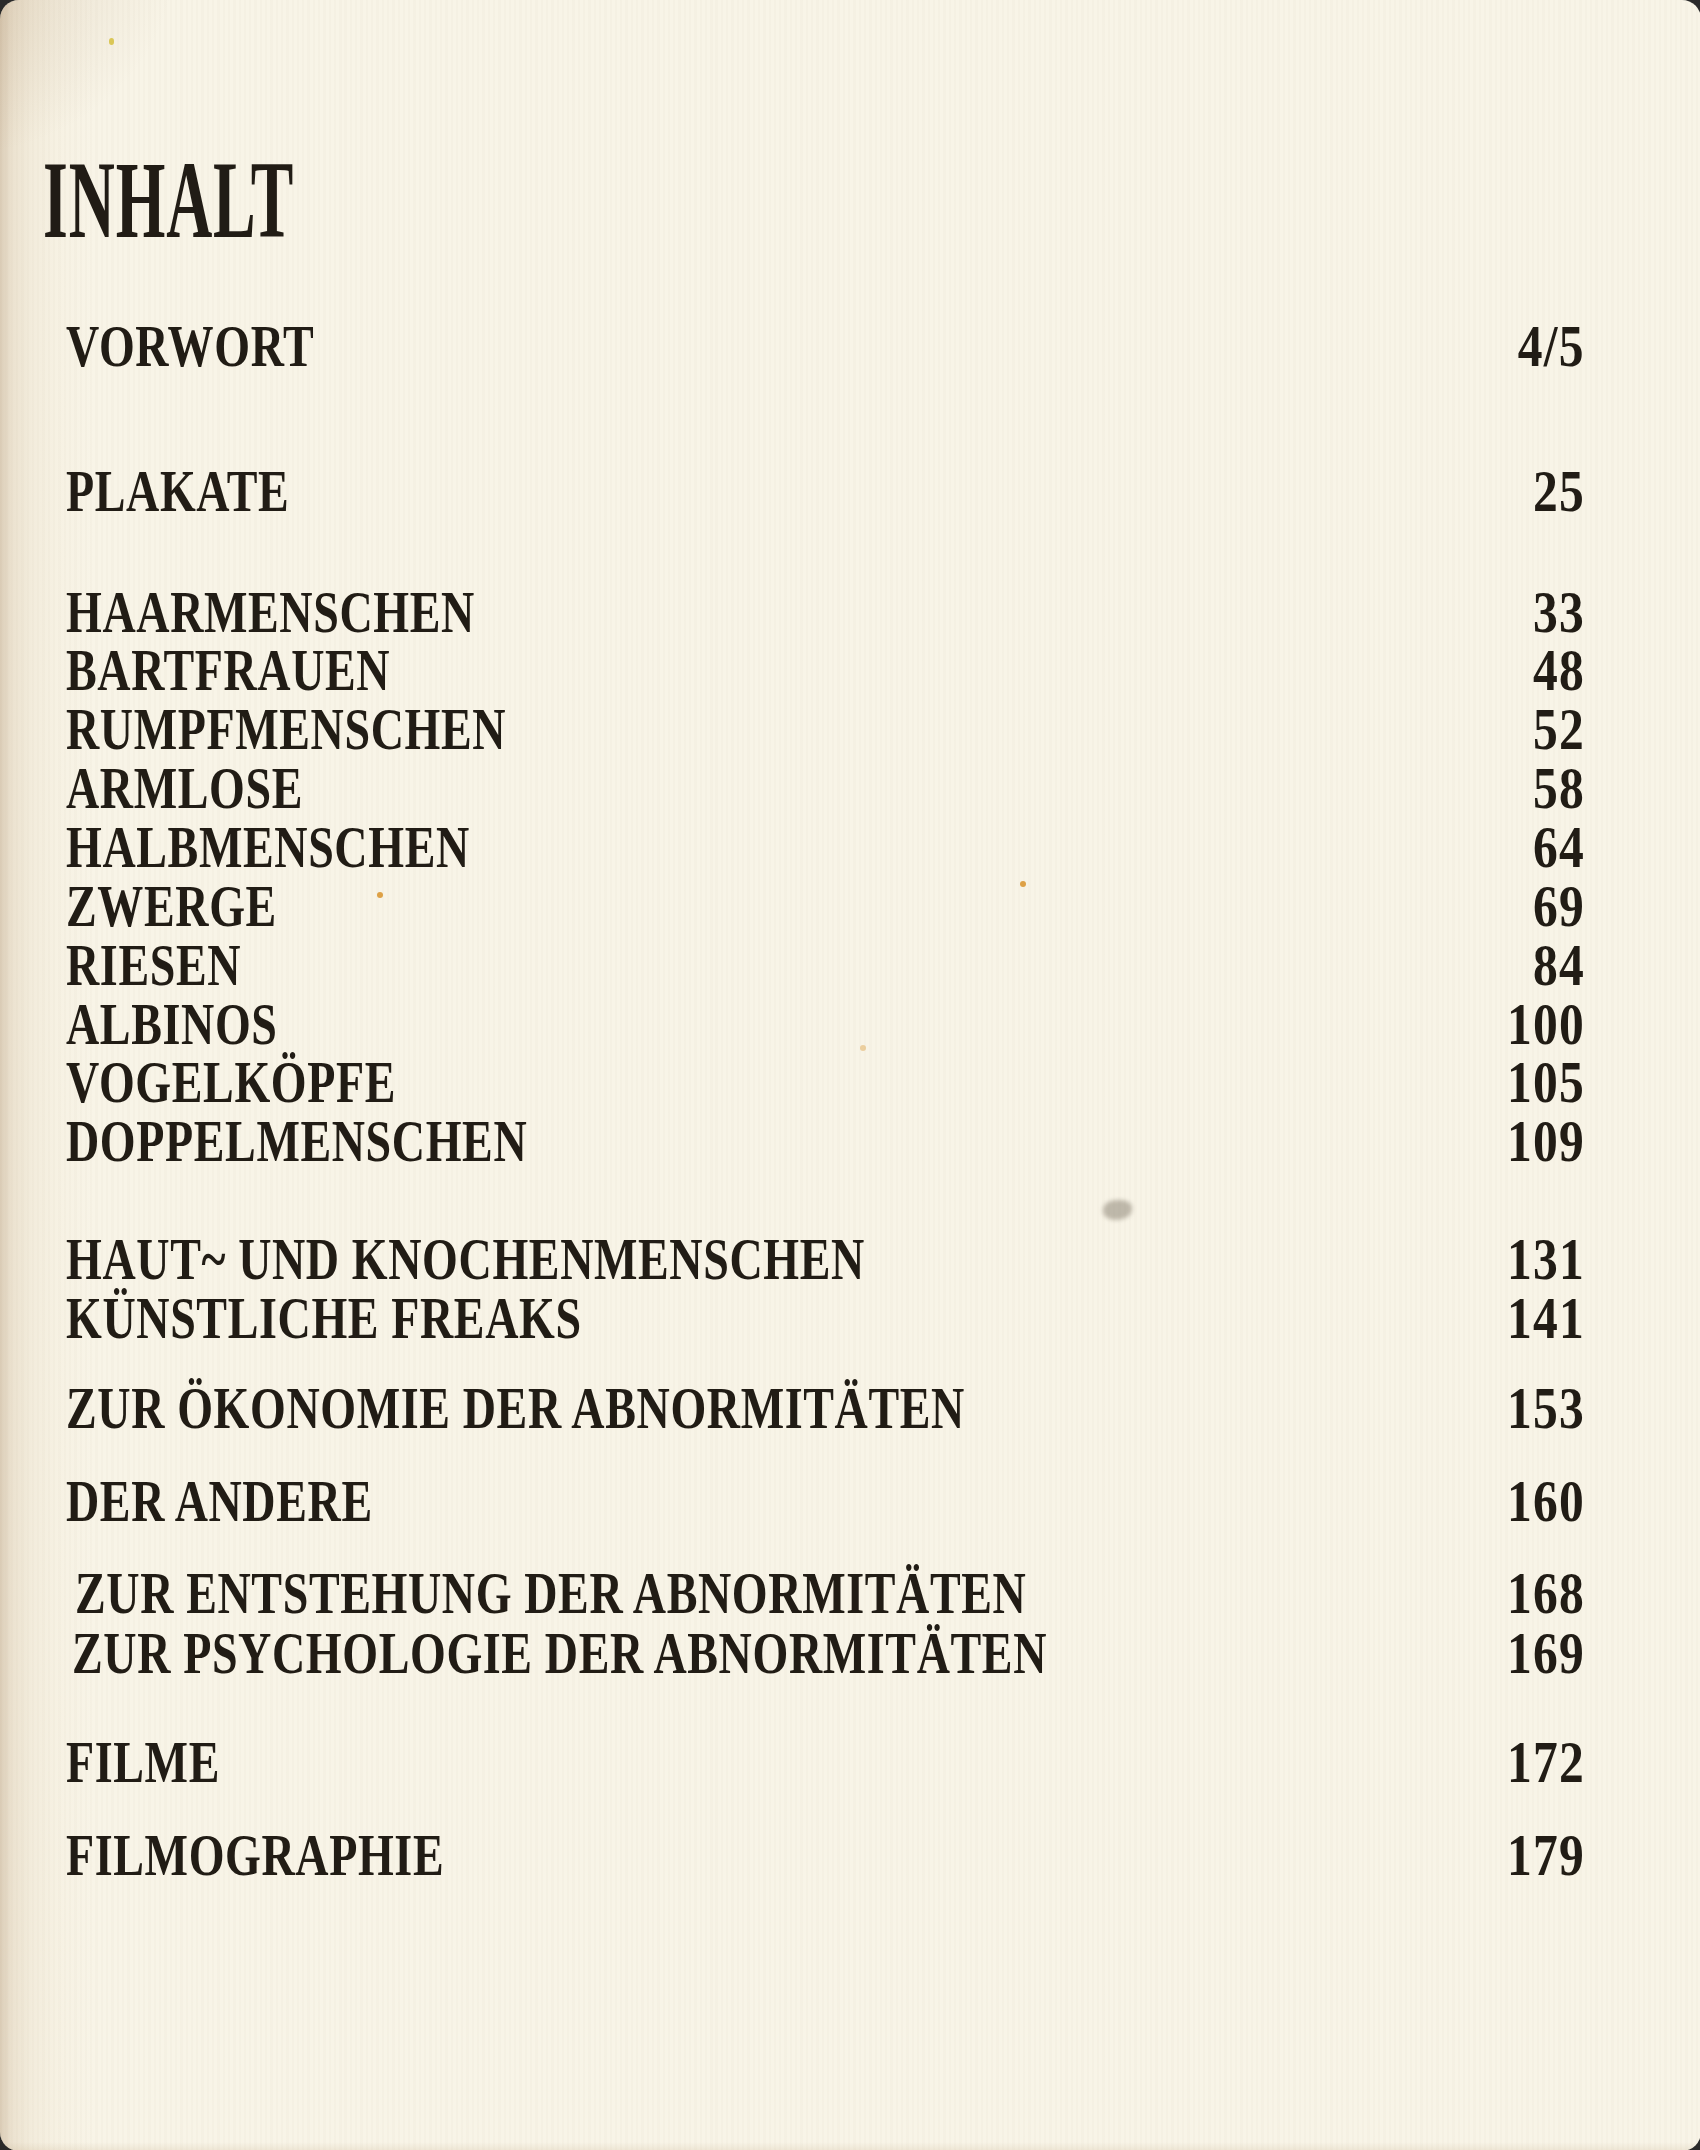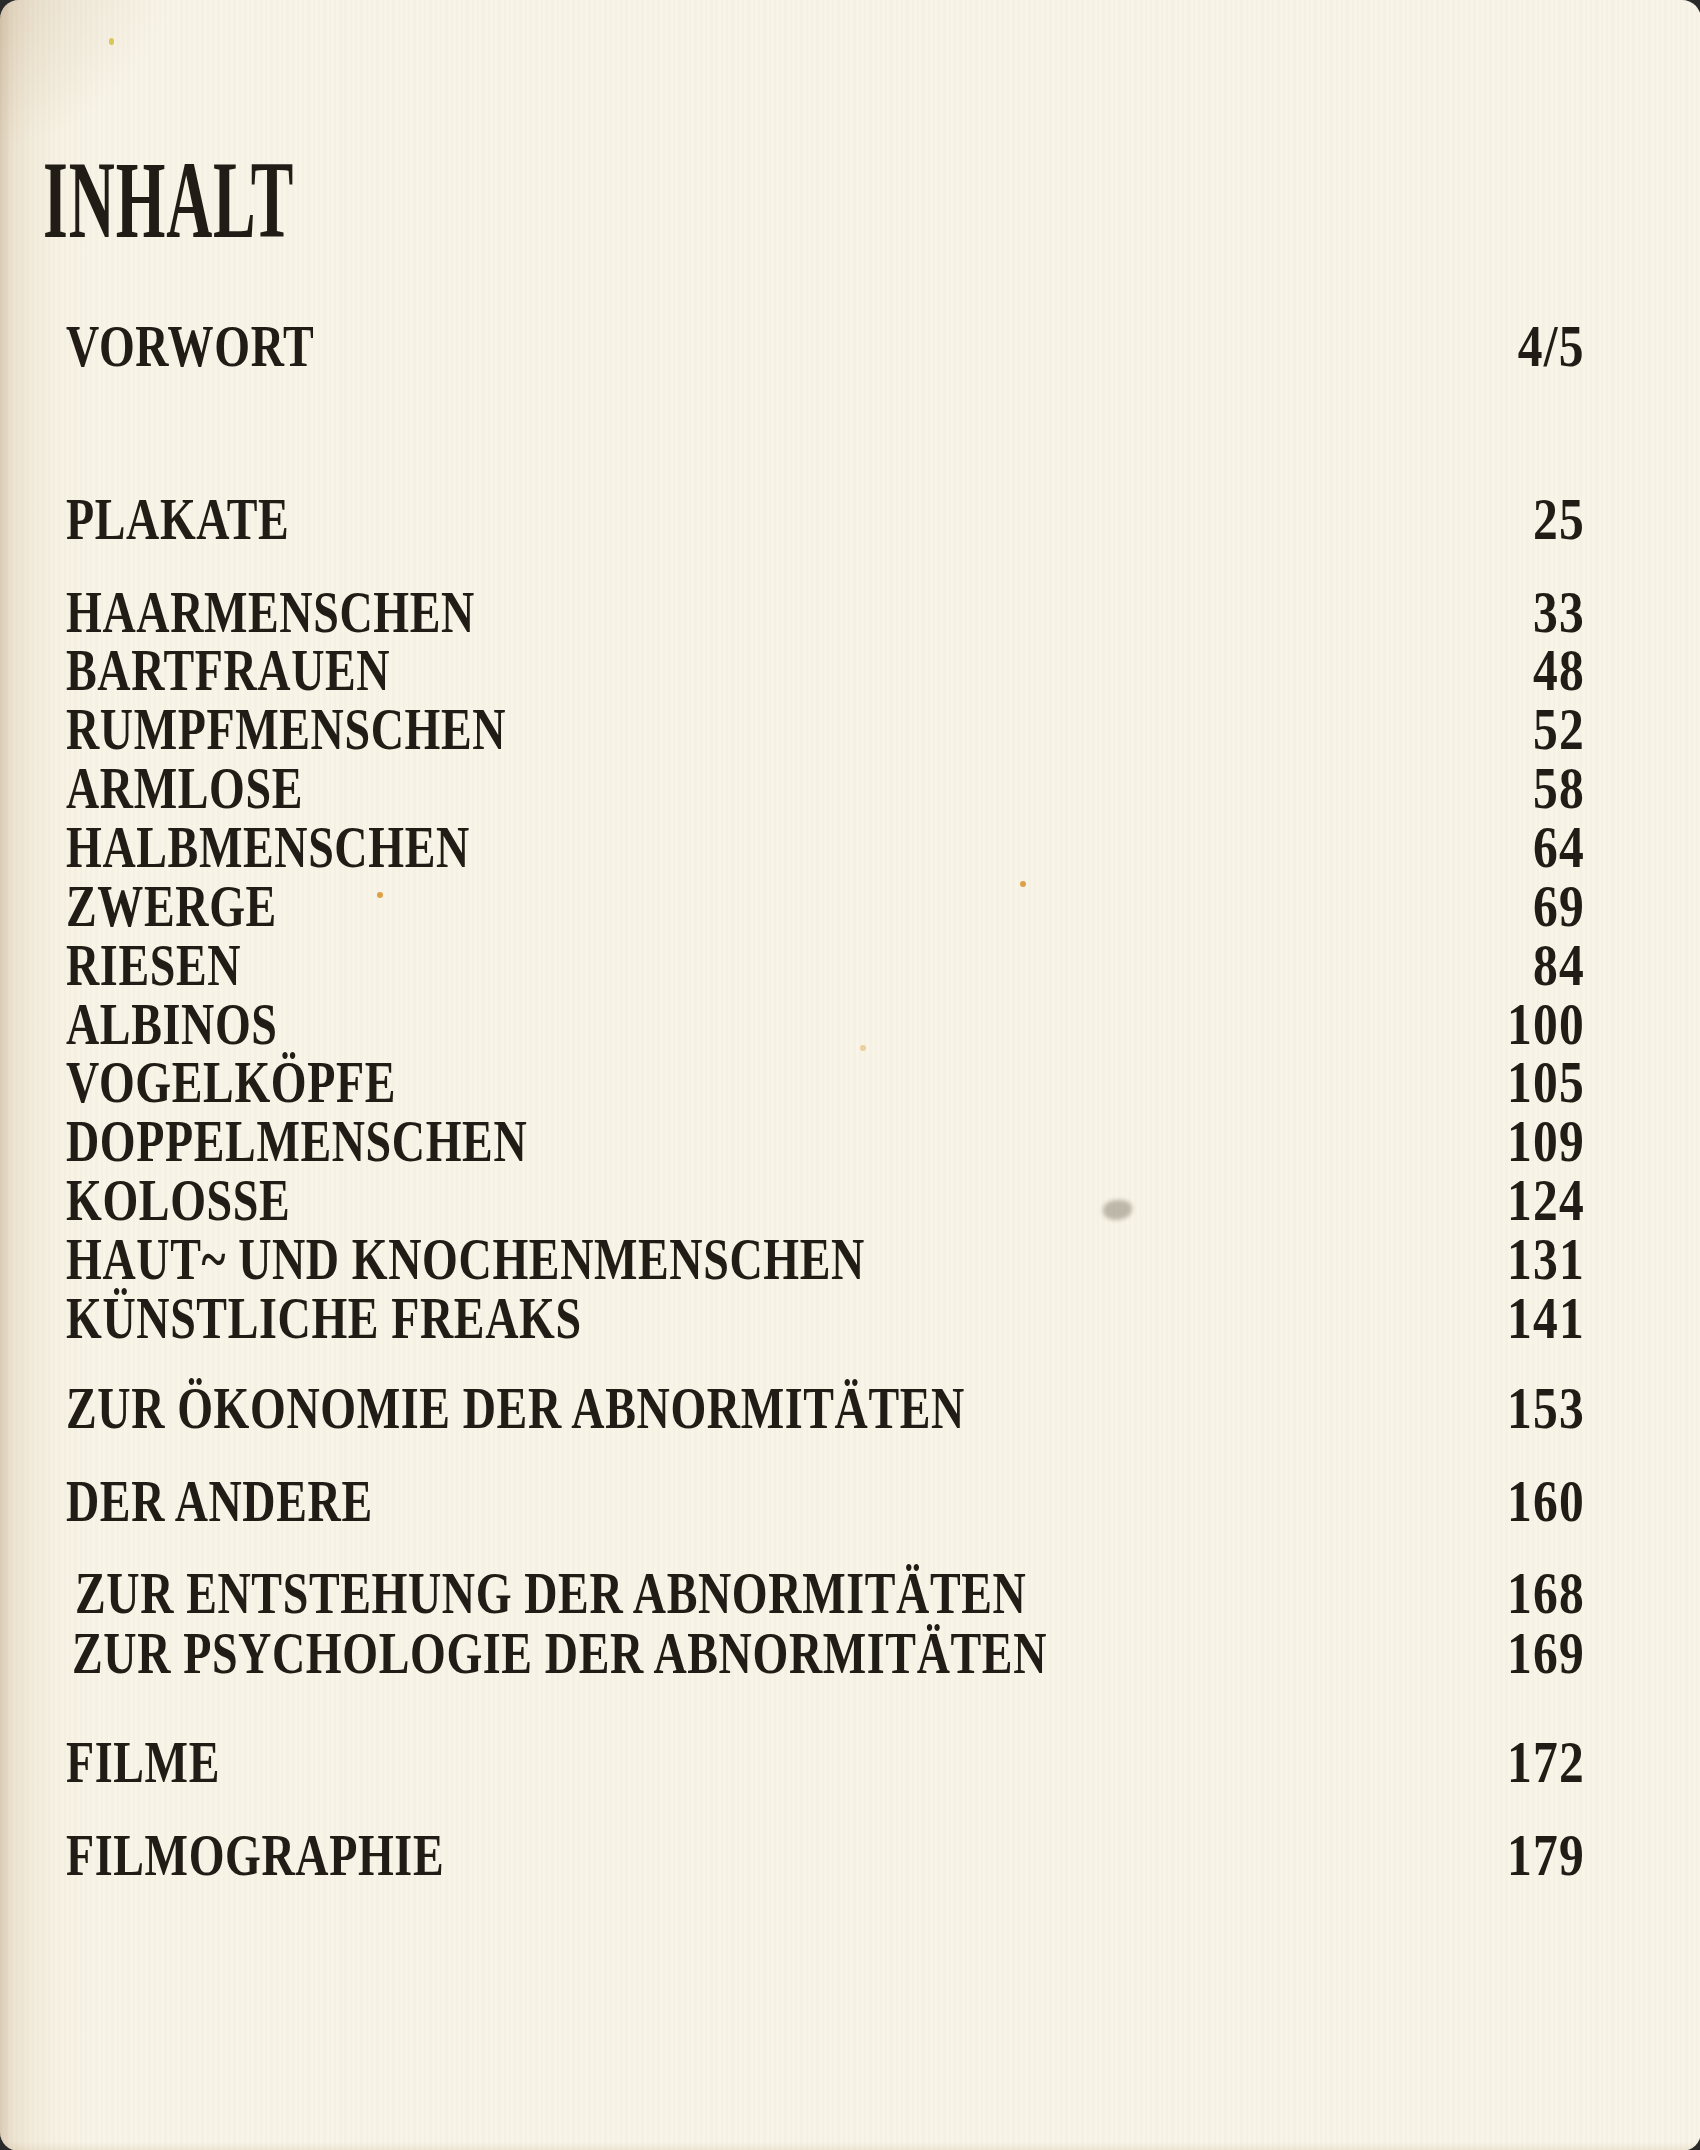--- a/index.html
+++ b/index.html
@@ -103,21 +103,21 @@
 
 <div class="page">
   <div class="edge-shade"></div>
 
   <h1 class="title">INHALT</h1>
 
   <div class="row" style="top:317px">
     <span class="label">VORWORT</span>
     <span class="pagenum">4/5</span>
   </div>
-  <div class="row" style="top:490px">
+  <div class="row" style="top:462px">
     <span class="label">PLAKATE</span>
     <span class="pagenum">25</span>
   </div>
   <div class="row" style="top:583px">
     <span class="label">HAARMENSCHEN</span>
     <span class="pagenum">33</span>
   </div>
   <div class="row" style="top:641px">
     <span class="label">BARTFRAUEN</span>
     <span class="pagenum">48</span>
@@ -147,24 +147,20 @@
     <span class="pagenum">100</span>
   </div>
   <div class="row" style="top:1053px">
     <span class="label">VOGELKÖPFE</span>
     <span class="pagenum">105</span>
   </div>
   <div class="row" style="top:1112px">
     <span class="label">DOPPELMENSCHEN</span>
     <span class="pagenum">109</span>
   </div>
-  <div class="row" style="top:1171px">
-    <span class="label">KOLOSSE</span>
-    <span class="pagenum">124</span>
-  </div>
   <div class="row" style="top:1230px">
     <span class="label">HAUT~ UND KNOCHENMENSCHEN</span>
     <span class="pagenum">131</span>
   </div>
   <div class="row" style="top:1289px">
     <span class="label">KÜNSTLICHE FREAKS</span>
     <span class="pagenum">141</span>
   </div>
   <div class="row" style="top:1379px">
     <span class="label">ZUR ÖKONOMIE DER ABNORMITÄTEN</span>

